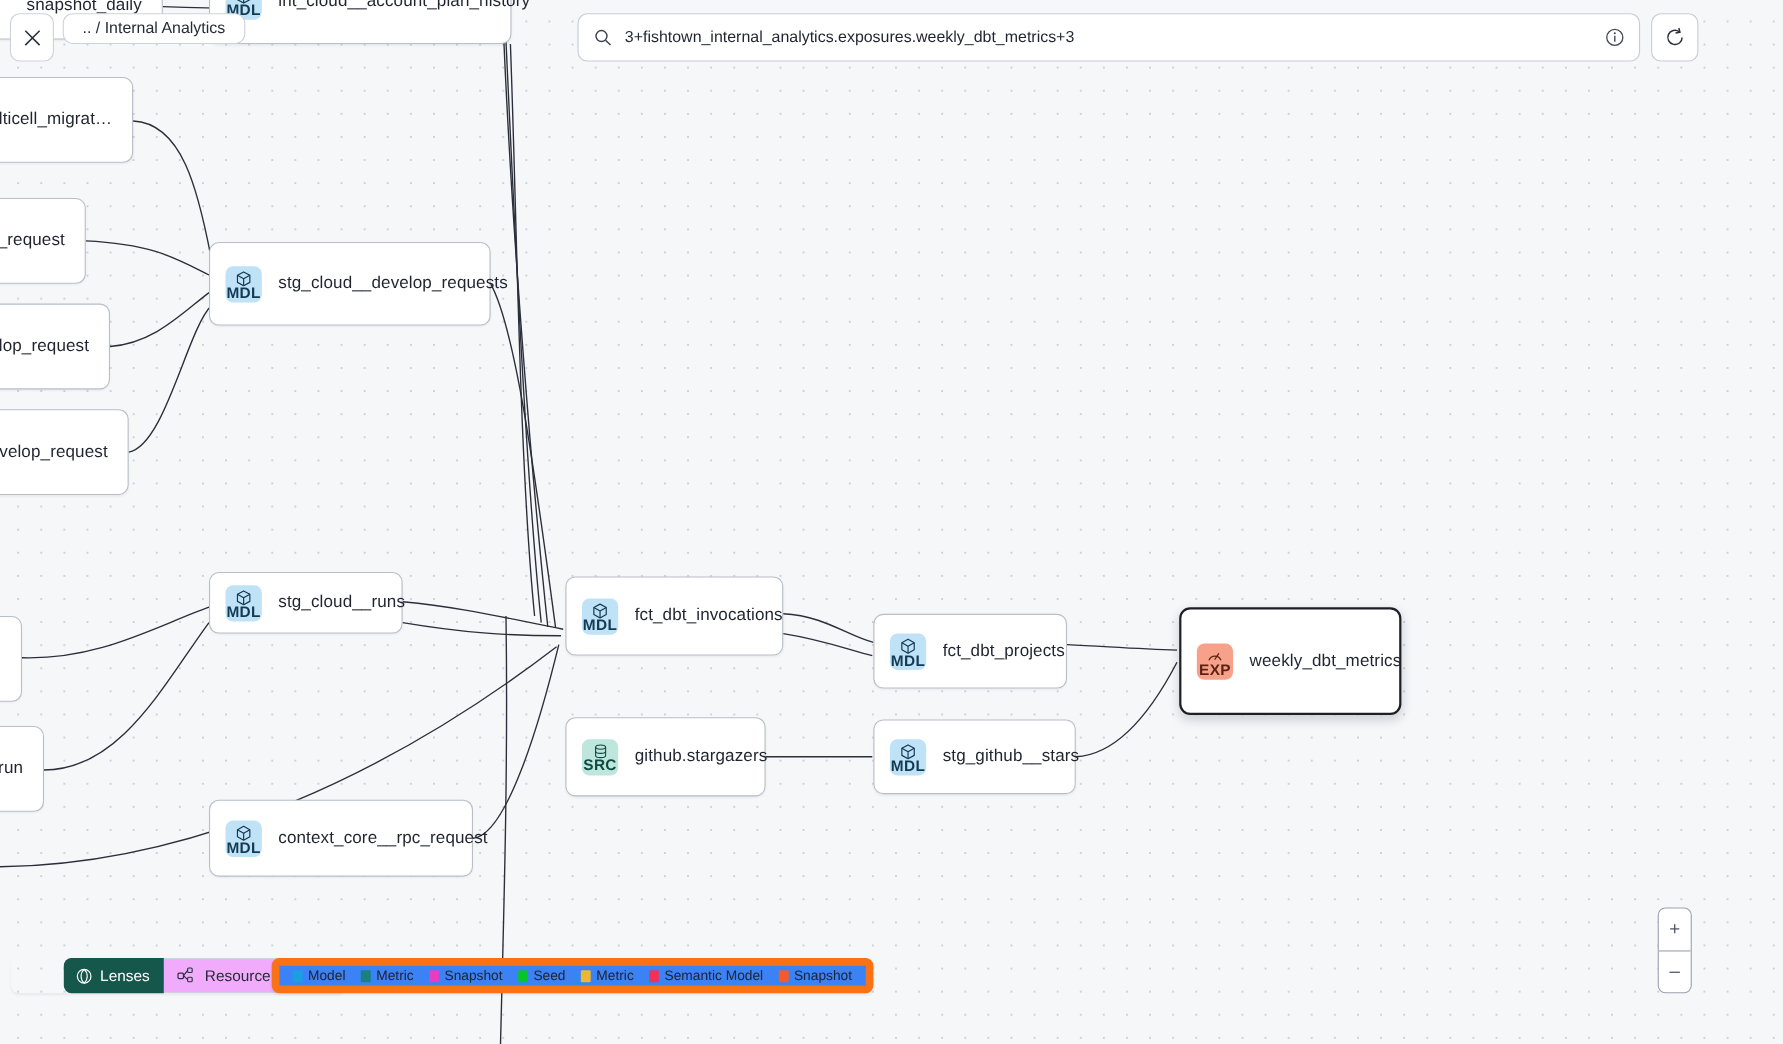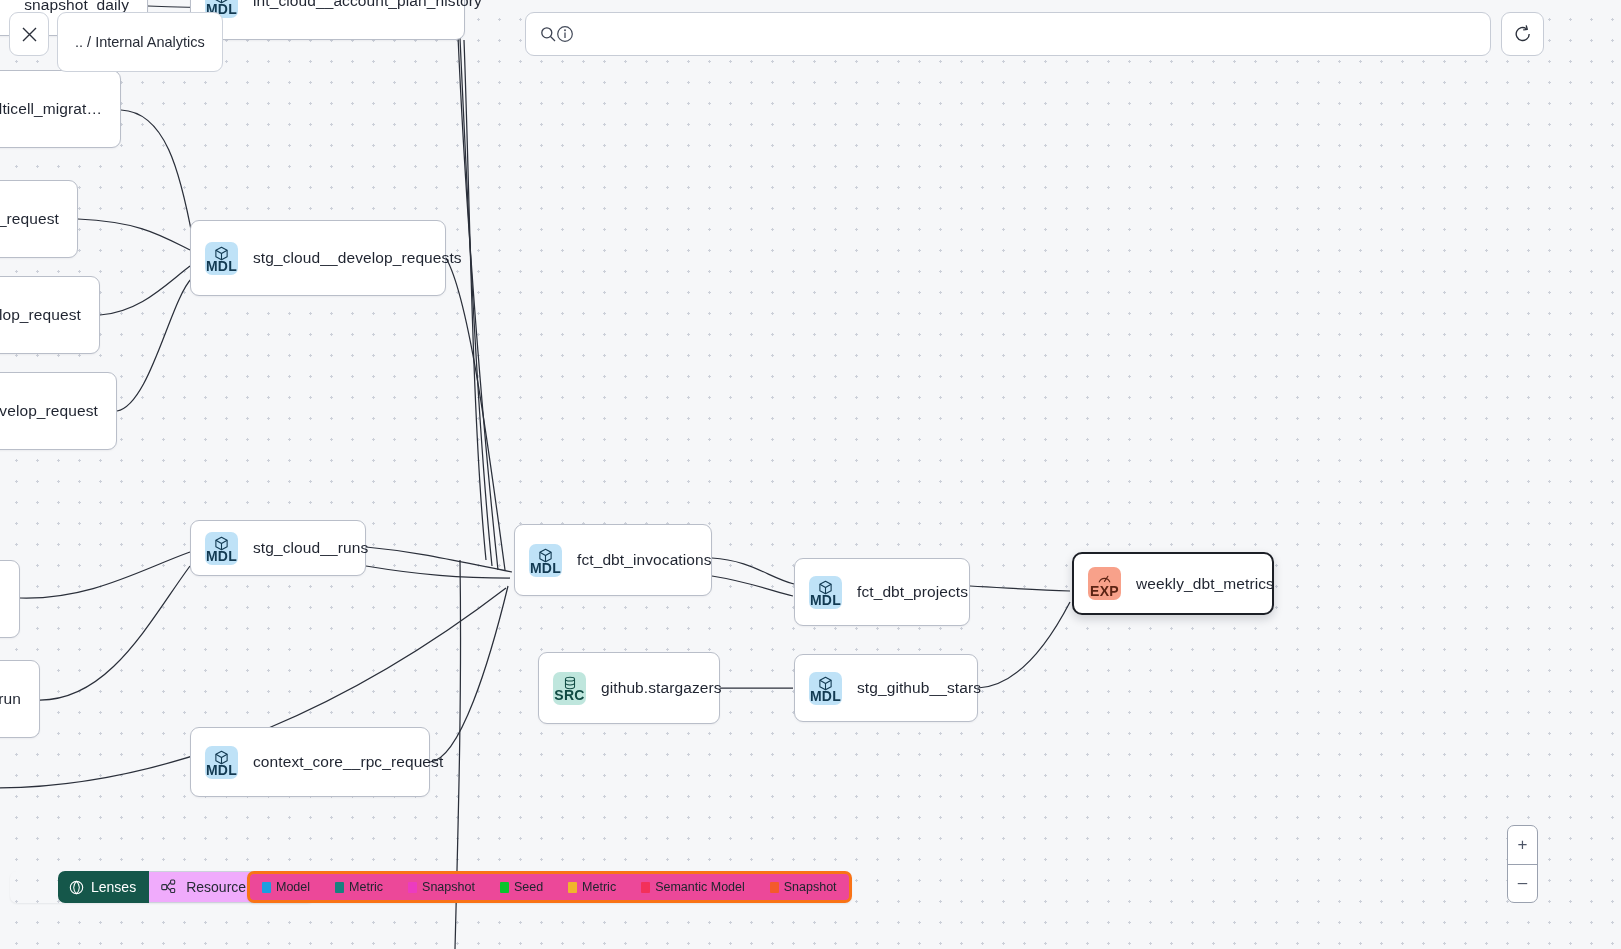--- a/index.html
+++ b/index.html
@@ -74,21 +74,21 @@
   
   .closebtn {
     position: absolute; left: 9px; top: 12px;
     width: 40px; height: 44px;
     background: #fff; border: 1px solid #cdd2db; border-radius: 9px;
     display: flex; align-items: center; justify-content: center;
     cursor: pointer; z-index: 40;
   }
   .breadcrumb {
     position: absolute; left: 57px; top: 12px;
-    height: 60px;
+    height: 28px;
     background: #fff; border: 1px solid #cdd2db; border-radius: 9px;
     display: flex; align-items: center;
     padding: 0 17px;
     font-size: 14.5px; color: #262b36;
     z-index: 40; cursor: pointer;
   }
   .searchwrap {
     position: absolute; left: 525px; top: 12px;
     width: 966px; height: 44px;
     background: #fff; border: 1px solid #c7ccd6; border-radius: 9px;
@@ -136,22 +136,22 @@
     border: 1px solid #cdd2db; border-left: 0;
     border-radius: 0 7px 7px 0;
     display: flex; align-items: center; gap: 9px;
     padding: 0 12px;
     font-size: 14px; color: #262b36;
     cursor: pointer;
   }
   .legend {
     position: absolute; left: 247px; top: 871px;
     height: 32px;
-    background: #ec4899; border: 3px solid #f97316; border-radius: 7px;
-    display: flex; align-items: center; gap: 25px;
+    background: #3b82f6; border: 7px solid #f97316; border-radius: 7px;
+    display: flex; align-items: center; gap: 14px;
     padding: 0 12px;
     z-index: 40;
     box-shadow: 0 1px 2px rgba(16,24,40,.07);
   }
   .legend .item { display: flex; align-items: center; gap: 5px; font-size: 12.5px; color: #20252f; }
   .legend .sw { width: 9px; height: 11px; border-radius: 1px; flex: none; }
 
   .zoomctl {
     position: absolute; left: 1507px; top: 825px;
     width: 31px; height: 78px;
@@ -259,21 +259,21 @@
       <div class="node" style="left: 514px; top: 524px; width: 198px; height: 72px;">
         <div class="badge mdl">
           <span class="glyph"><svg width="15" height="15" viewBox="0 0 16 16" fill="none" stroke-width="1.15" stroke-linejoin="round">
               <path d="M8 1.3 L14 4.6 L14 11.4 L8 14.7 L2 11.4 L2 4.6 Z"></path>
               <path d="M2 4.6 L8 8 L14 4.6 M8 8 L8 14.7"></path>
             </svg></span>
           <span class="btxt">MDL</span>
         </div>
         <span class="node-label">fct_dbt_invocations</span>
       </div>
-      <div class="node" style="left: 514px; top: 652px; width: 182px; height: 72px; margin-left: 24px;">
+      <div class="node" style="left: 514px; top: 652px; width: 182px; height: 72px;">
         <div class="badge src">
           <span class="glyph"><svg width="14" height="14" viewBox="0 0 16 16" fill="none" stroke-width="1.15">
               <ellipse cx="8" cy="3.6" rx="5.2" ry="2.2"></ellipse>
               <path d="M2.8 3.6 L2.8 12.4 C2.8 13.6, 5.1 14.6, 8 14.6 C10.9 14.6, 13.2 13.6, 13.2 12.4 L13.2 3.6"></path>
               <path d="M2.8 8 C2.8 9.2, 5.1 10.2, 8 10.2 C10.9 10.2, 13.2 9.2, 13.2 8"></path>
             </svg></span>
           <span class="btxt">SRC</span>
         </div>
         <span class="node-label">github.stargazers</span>
       </div>
@@ -290,21 +290,21 @@
       <div class="node" style="left: 794px; top: 654px; width: 184px; height: 68px;">
         <div class="badge mdl">
           <span class="glyph"><svg width="15" height="15" viewBox="0 0 16 16" fill="none" stroke-width="1.15" stroke-linejoin="round">
               <path d="M8 1.3 L14 4.6 L14 11.4 L8 14.7 L2 11.4 L2 4.6 Z"></path>
               <path d="M2 4.6 L8 8 L14 4.6 M8 8 L8 14.7"></path>
             </svg></span>
           <span class="btxt">MDL</span>
         </div>
         <span class="node-label">stg_github__stars</span>
       </div>
-      <div class="node selected" style="left: 1072px; top: 552px; width: 202px; height: 63px;">
+      <div class="node selected" style="left: 1072px; top: 552px; width: 202px; height: 98px;">
         <div class="badge exp">
           <span class="glyph"><svg width="15" height="15" viewBox="0 0 16 16" fill="none" stroke-width="1.25" stroke-linecap="round">
               <path d="M2.4 11.6 A6.1 6.1 0 0 1 13.6 11.6"></path>
               <path d="M8 11 L11.6 5.6"></path>
             </svg></span>
           <span class="btxt">EXP</span>
         </div>
         <span class="node-label">weekly_dbt_metrics</span>
       </div>
     </div>
@@ -318,20 +318,21 @@
 
 <div class="breadcrumb">
   <span>.. / Internal Analytics</span>
 </div>
 
 <div class="searchwrap">
   <svg width="16" height="16" viewBox="0 0 16 16">
     <circle cx="6.8" cy="6.8" r="5" fill="none" stroke="#3b4150" stroke-width="1.3"></circle>
     <path d="M10.5 10.5 L15 15" stroke="#3b4150" stroke-width="1.3" fill="none"></path>
   </svg>
+  <input value="3+fishtown_internal_analytics.exposures.weekly_dbt_metrics+3" placeholder="Search lineage" style="">
   <svg width="18" height="18" viewBox="0 0 18 18">
     <circle cx="9" cy="9" r="7.3" fill="none" stroke="#434a59" stroke-width="1.2"></circle>
     <path d="M9 7.6 L9 13" stroke="#434a59" stroke-width="1.3"></path>
     <circle cx="9" cy="5.2" r="0.95" fill="#434a59"></circle>
   </svg>
 </div>
 
 <div class="refreshbtn">
   <svg width="20" height="20" viewBox="0 0 20 20">
     <path d="M16.2 10 A6.5 6.5 0 1 1 13.6 4.8" fill="none" stroke="#2b303b" stroke-width="1.35"></path>

